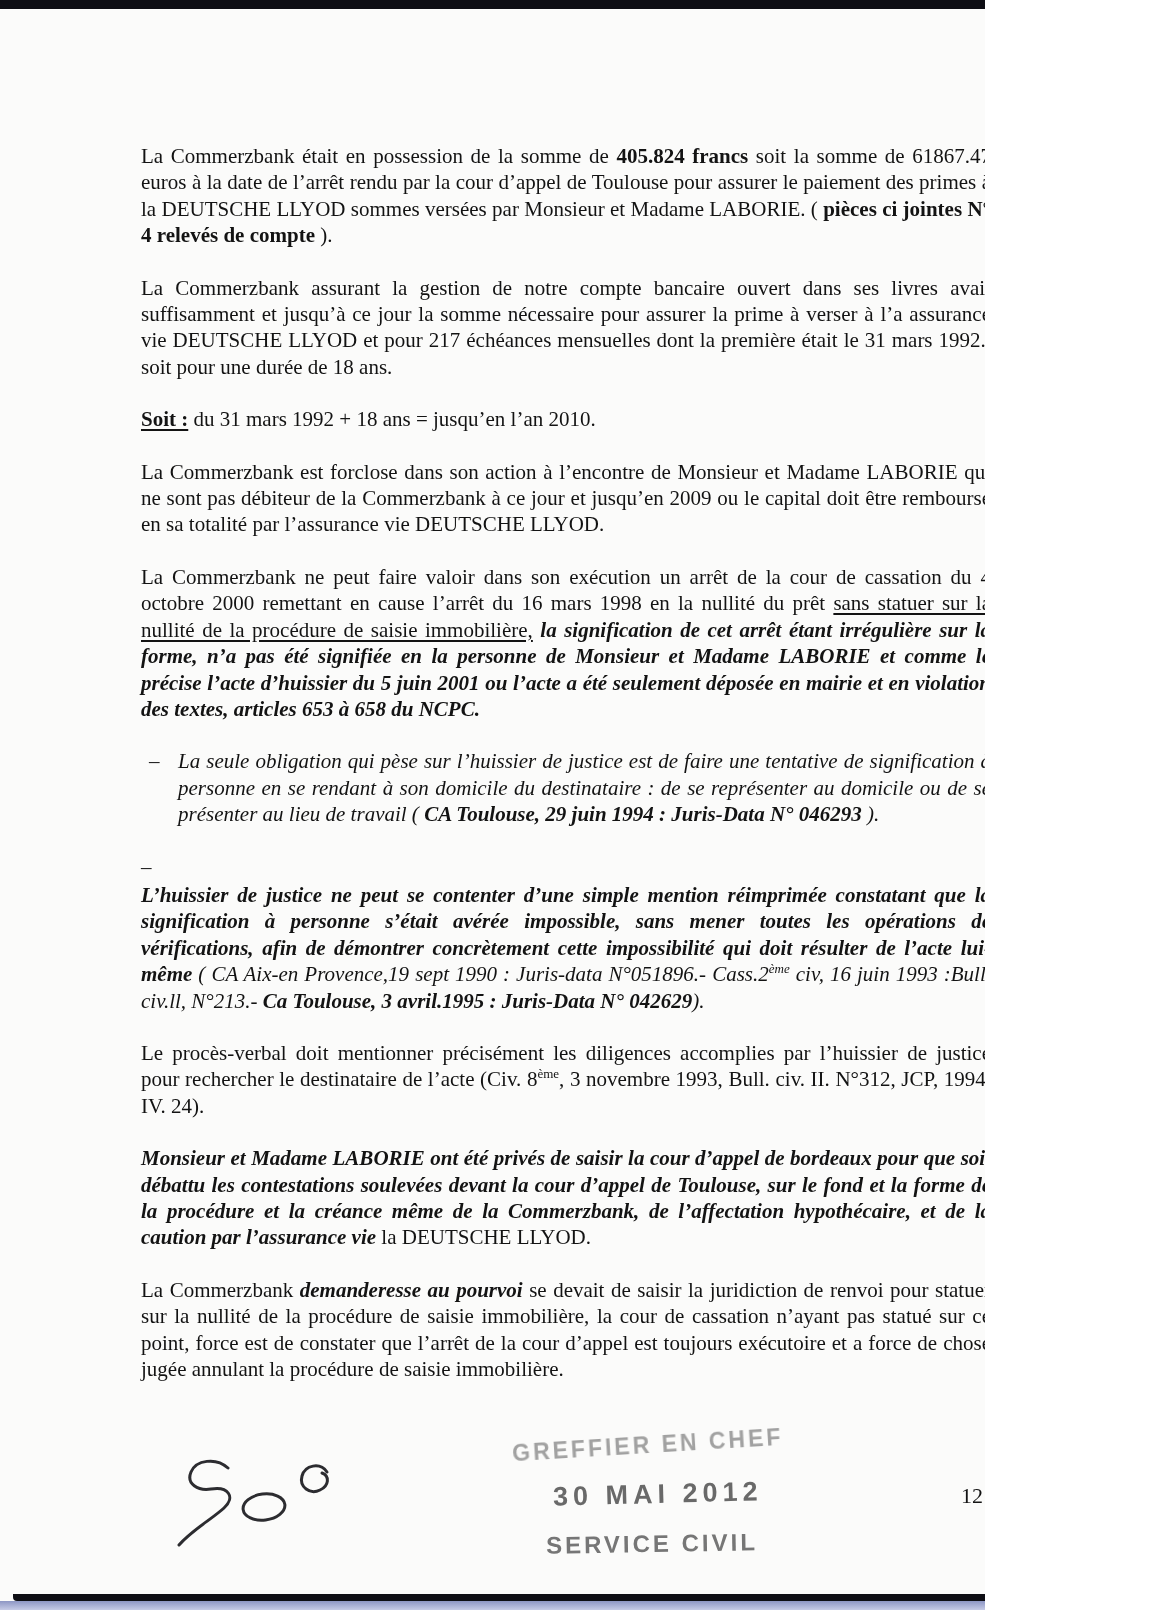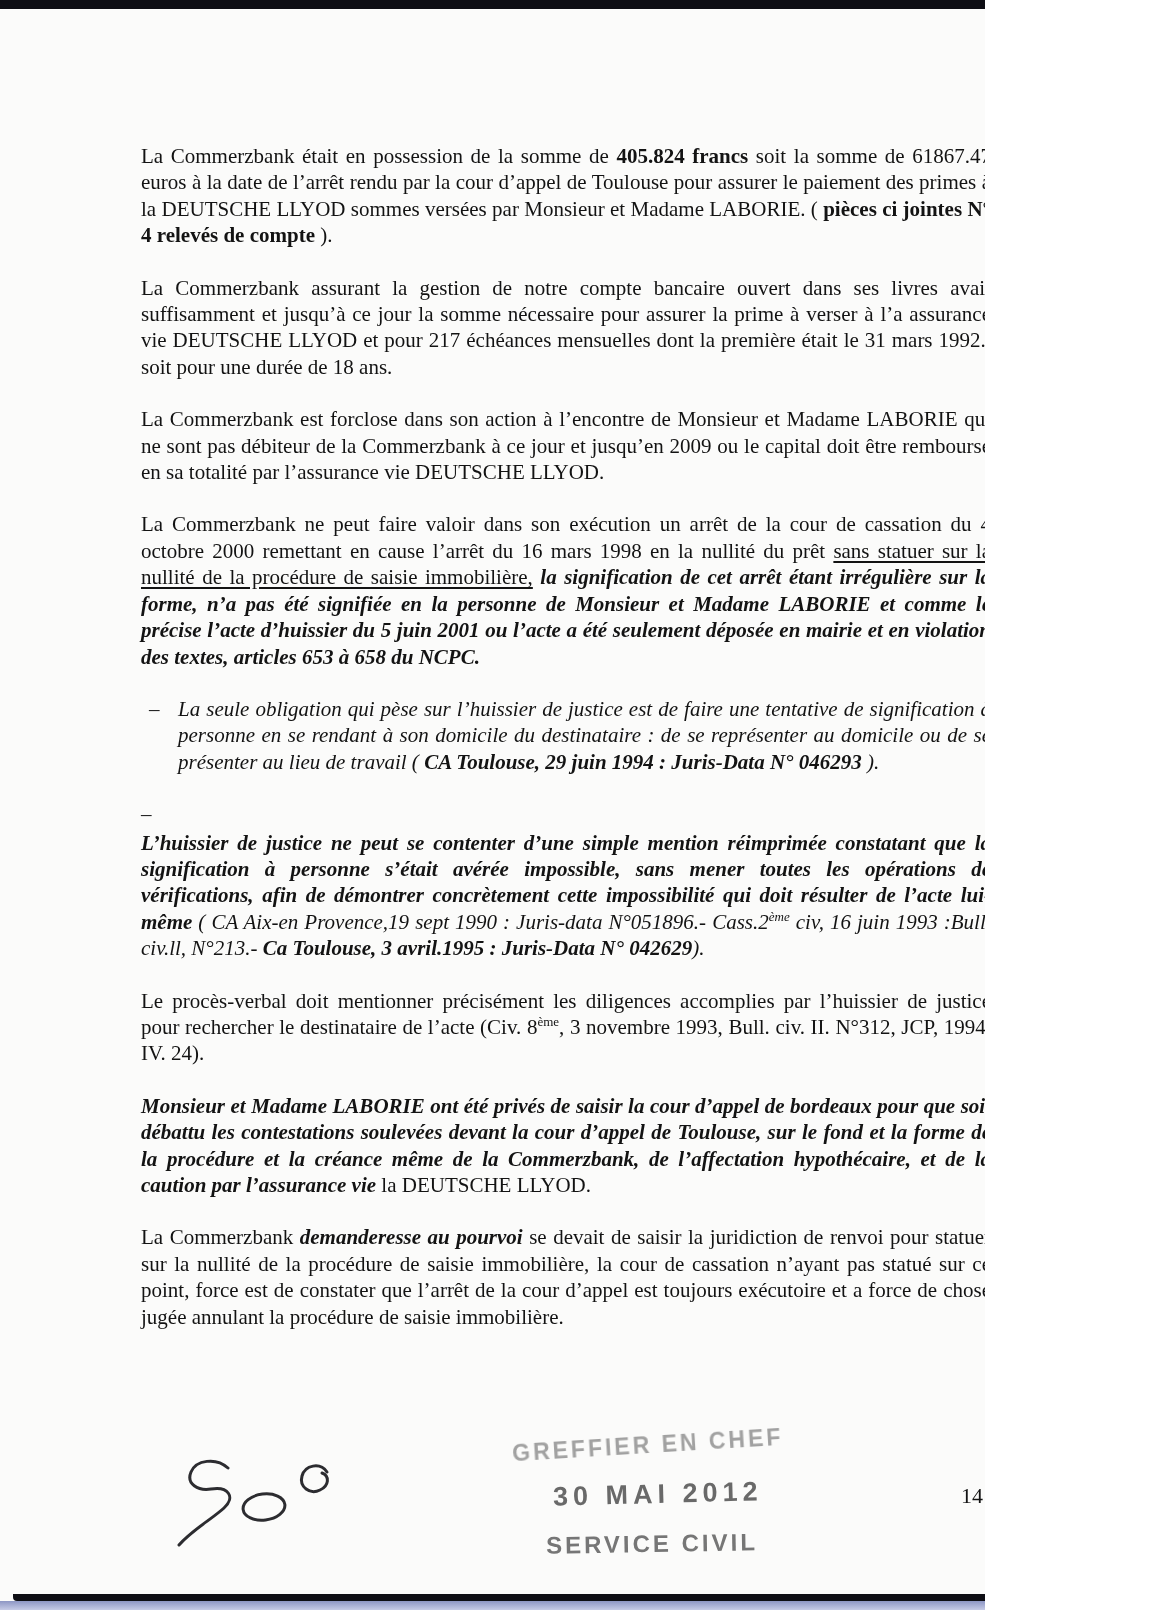--- a/index.html
+++ b/index.html
@@ -58,35 +58,36 @@
 
   <div class="frame-top"></div>
   <div class="edge-right"></div>
   <div class="frame-right"></div>
   <div class="edge-bottom"></div>
   <div class="frame-bottom"></div>
 
   <div class="content" id="doc-body">
       <p class="para normal"><span class="">La Commerzbank était en possession de la somme de </span><span class="seg-b">405.824 francs</span><span class=""> soit la somme de 61867.47 euros à la date  de l’arrêt rendu par la cour d’appel de Toulouse pour assurer le paiement des primes à la DEUTSCHE LLYOD sommes versées par Monsieur et Madame LABORIE. ( </span><span class="seg-b">pièces ci jointes N° 4  relevés de compte</span><span class=""> ).</span></p>
       <p class="para normal"><span class="">La Commerzbank assurant la gestion de notre compte bancaire ouvert dans ses livres avait suffisamment et jusqu’à ce jour la somme nécessaire pour assurer la prime à verser à l’a assurance vie DEUTSCHE LLYOD et pour 217 échéances mensuelles dont la première était le 31 mars 1992., soit pour une durée de 18 ans.</span></p>
+      <p class="para normal"><span class="seg-b seg-u">Soit :</span><span class=""> du 31 mars 1992 + 18 ans = jusqu’en l’an 2010.</span></p>
       <p class="para normal"><span class="">La Commerzbank est forclose dans son action à l’encontre de Monsieur et Madame LABORIE qui ne sont pas débiteur de la Commerzbank à ce jour et jusqu’en 2009 ou le capital doit être remboursé en sa totalité par l’assurance vie DEUTSCHE LLYOD.</span></p>
       <p class="para normal"><span class="">La Commerzbank ne peut faire valoir dans son exécution un arrêt de la cour de cassation du 4 octobre 2000 remettant en cause l’arrêt du 16 mars 1998 en la nullité du prêt </span><span class="seg-u">sans statuer sur la nullité de la procédure de saisie immobilière,</span><span class=""> </span><span class="seg-b seg-i">la signification de cet arrêt étant irrégulière sur la forme, n’a pas été signifiée en la personne de Monsieur et Madame LABORIE et comme le précise l’acte d’huissier du 5 juin 2001 ou l’acte a été seulement déposée en mairie et en violation des textes, articles 653 à 658 du NCPC.</span></p>
       <p class="para bullet"><span class="marker">–</span><span class="seg-i">La seule obligation qui pèse sur l’huissier de justice est de faire une tentative de signification à personne en se rendant à son domicile du destinataire : de se représenter au domicile ou de se présenter au lieu de travail ( </span><span class="seg-b seg-i">CA Toulouse, 29 juin 1994 : Juris-Data N° 046293</span><span class="seg-i"> ).</span></p>
       <p class="para dash"><span class="">–</span></p>
       <p class="para normal"><span class="seg-b seg-i">L’huissier de justice ne peut se contenter d’une simple mention réimprimée constatant que la signification à personne s’était avérée impossible, sans mener toutes les opérations de vérifications, afin de démontrer concrètement cette impossibilité qui doit résulter de l’acte lui-même</span><span class="seg-i"> ( CA Aix-en Provence,19 sept 1990 : Juris-data N°051896.- Cass.2</span><span class="seg-i seg-sup">ème</span><span class="seg-i">  civ, 16 juin 1993 :Bull. civ.ll, N°213.- </span><span class="seg-b seg-i">Ca Toulouse, 3 avril.1995 : Juris-Data N° 042629</span><span class="seg-i">).</span></p>
       <p class="para normal"><span class="">Le procès-verbal doit mentionner précisément les diligences accomplies par l’huissier de justice pour rechercher le destinataire de l’acte (Civ. 8</span><span class="seg-sup">ème</span><span class="">, 3 novembre 1993, Bull. civ. II. N°312, JCP, 1994, IV. 24).</span></p>
       <p class="para normal"><span class="seg-b seg-i">Monsieur et Madame LABORIE ont été privés de saisir la cour d’appel de bordeaux pour que soit débattu les contestations soulevées devant la cour d’appel de Toulouse, sur le fond et la forme de la procédure et la créance même de la Commerzbank, de l’affectation hypothécaire, et de la caution par l’assurance vie</span><span class=""> la DEUTSCHE LLYOD.</span></p>
       <p class="para normal"><span class="">La Commerzbank </span><span class="seg-b seg-i">demanderesse au pourvoi</span><span class=""> se devait de saisir la juridiction de renvoi pour statuer sur la nullité de la procédure de saisie immobilière, la cour de cassation n’ayant pas statué sur ce point, force est de constater que l’arrêt de la cour d’appel est toujours exécutoire et a force de chose jugée annulant la procédure de saisie immobilière.</span></p>
     </div>
 
   <div class="stamp stamp-greffier">GREFFIER EN CHEF</div>
   <div class="stamp stamp-date">30 MAI 2012</div>
   <div class="stamp stamp-service">SERVICE CIVIL</div>
 
   <svg class="handwritten" viewBox="0 0 160 110" role="img" aria-label="500">
     <path d="M58 16 C46 5 26 8 21 20 C16 32 28 39 41 37 C58 34 66 45 54 56 C42 67 22 78 9 93"></path>
     <ellipse cx="94" cy="55" rx="21" ry="13" transform="rotate(-7 94 55)"></ellipse>
     <path d="M157 20 C150 10 135 13 132 24 C129 35 140 43 150 38 C159 34 160 24 152 21"></path>
   </svg>
 
-  <div class="page-number">14</div>
+  <div class="page-number">12</div>
 
 </div>
 
 </body></html>

